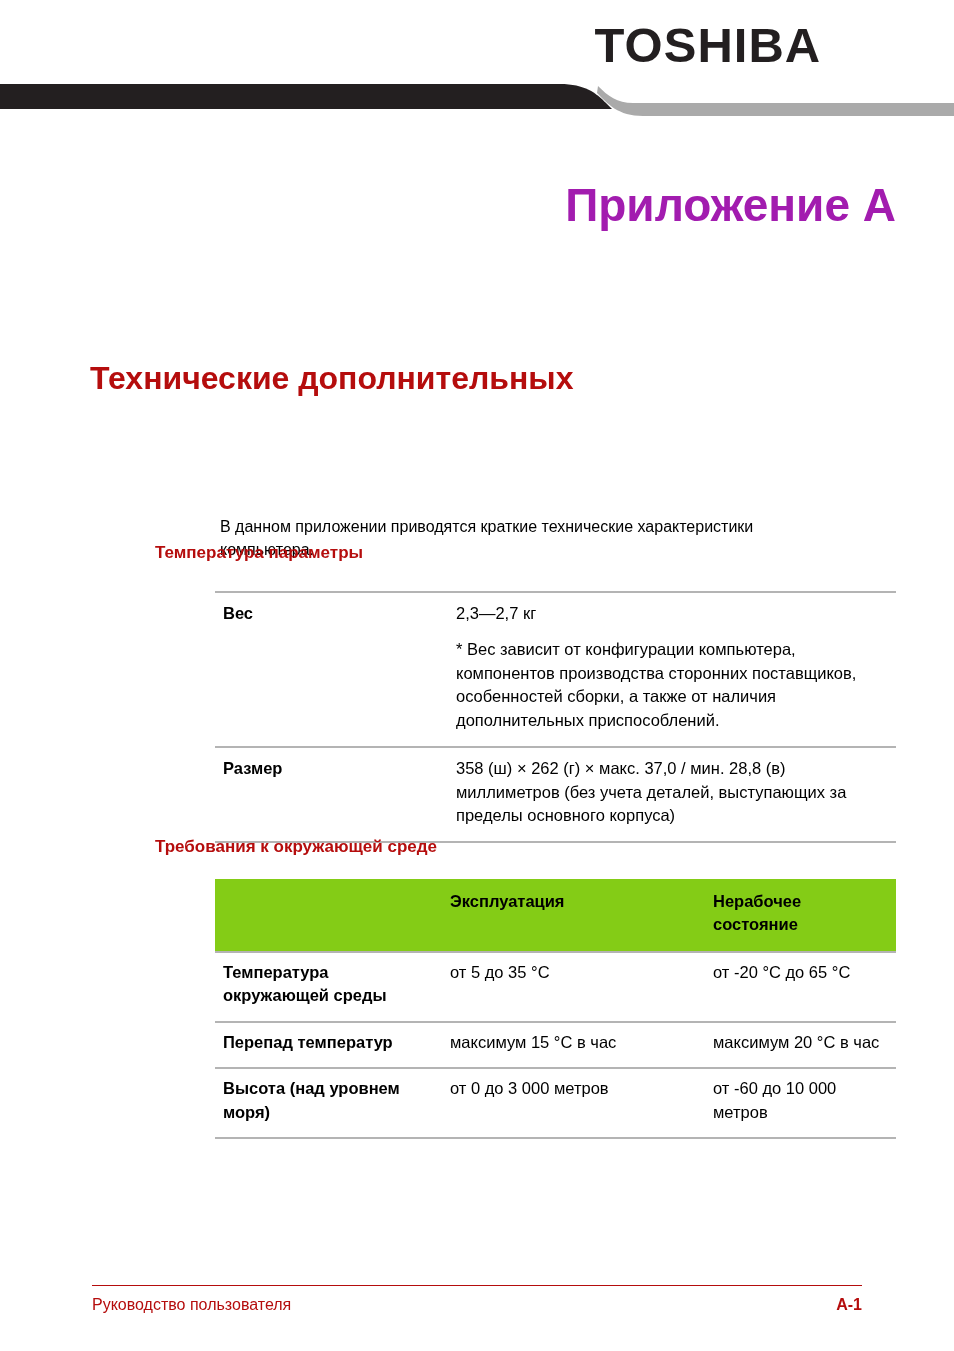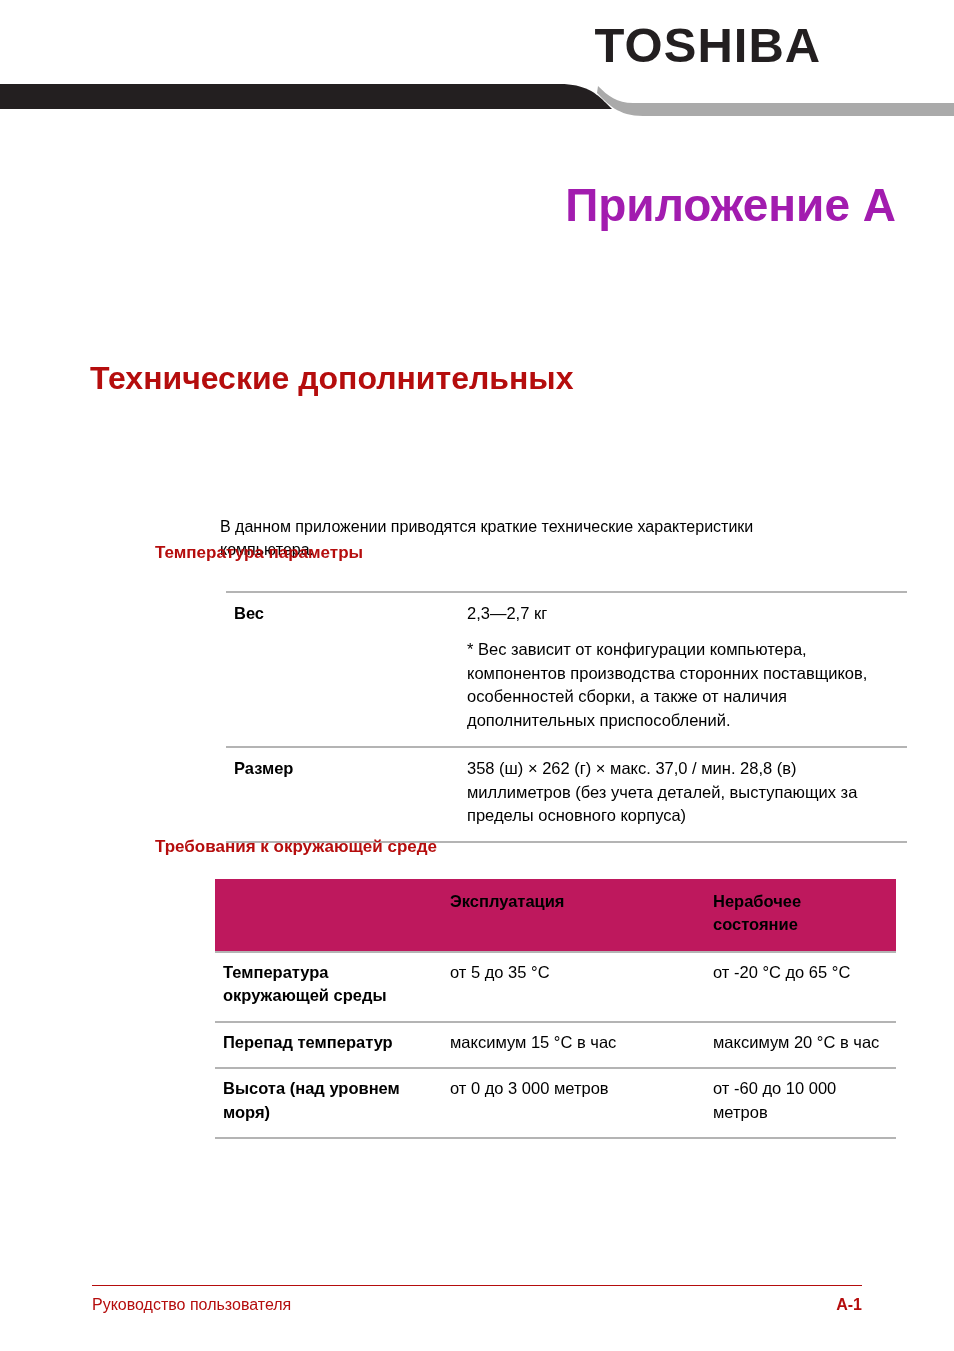--- a/index.html
+++ b/index.html
@@ -101,21 +101,21 @@
     line-height: 1.42;
   }
   .spec-table td, .spec-table th {
     vertical-align: top;
     padding: 0;
     text-align: left;
   }
 
   
   #table-physical {
-    left: 226px;
+    left: 215px;
     top: 591px;
     width: 681px;
   }
   #table-physical .rowline {
     border-top: 2px solid #b4b4b4;
   }
   #table-physical td.label {
     width: 225px;
     font-weight: bold;
     padding: 9px 8px 14px 8px;
@@ -135,21 +135,21 @@
   #table-environment {
     left: 215px;
     top: 879px;
     width: 681px;
   }
   #table-environment th,
   #table-environment td {
     padding: 8px 10px 13px 8px;
   }
   #table-environment thead th {
-    background: #be185d;
+    background: #84cc16;
     font-weight: bold;
     font-size: 16.5px;
     padding-top: 11px;
     padding-bottom: 14px;
   }
   #table-environment col.c1 { width: 227px; }
   #table-environment col.c2 { width: 263px; }
   #table-environment col.c3 { width: 191px; }
   #table-environment tbody tr { border-top: 2px solid #b4b4b4; }
   #table-environment tbody td.label { font-weight: bold; margin-top: 16px; }

